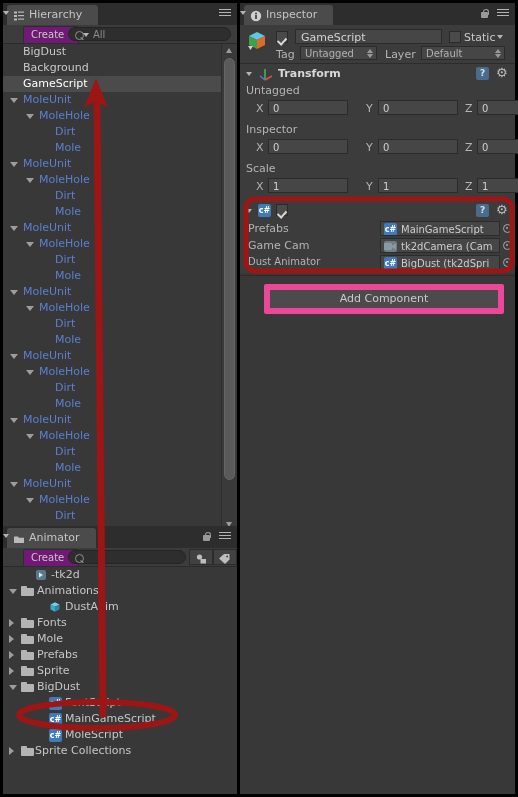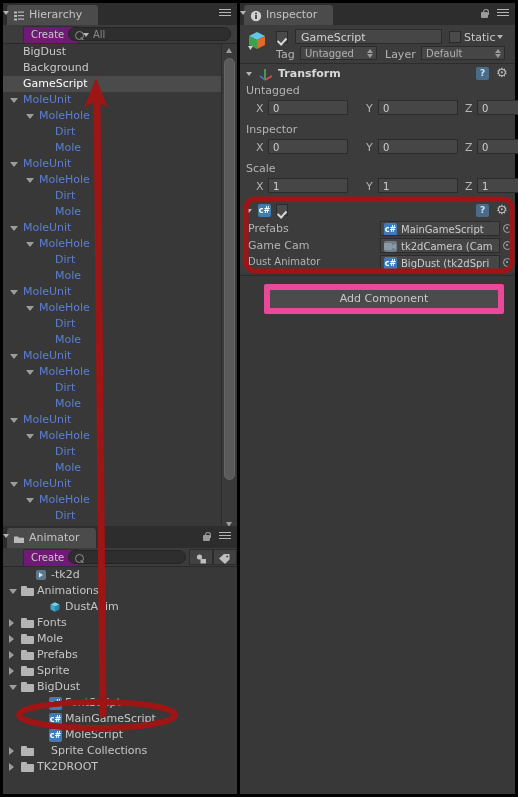--- a/index.html
+++ b/index.html
@@ -380,26 +380,21 @@
           <span class="csicon" style="position: absolute; left: 46px; top: 2px;">c#</span>
           <span style="position: absolute; left: 62px;">MainGameScript</span>
         </div>
         <div class="prow">
           <span class="csicon" style="position: absolute; left: 46px; top: 2px;">c#</span>
           <span style="position: absolute; left: 62px;">MoleScript</span>
         </div>
         <div class="prow">
           <span class="arrow collapsed" style="left: 6px;"></span>
           <span class="folder" style="position: absolute; left: 18px;"></span>
-          <span style="position: absolute; left: 48px; text-align: center;">Sprite Collections</span>
-        </div>
-        <div class="prow">
-          <span class="arrow collapsed" style="left: 6px;"></span>
-          <span class="folder" style="position: absolute; left: 18px;"></span>
-          <span style="position: absolute; left: 34px;">TK2DROOT</span>
+          <span style="position: absolute; left: 32px; text-align: center;">Sprite Collections</span>
         </div>
       </div>
   </div>
 
   <div class="panel" style="left:240px;top:3px;width:275px;height:791px;">
     <div class="tabbar">
       <div class="tab">
         <span class="tabicon">
           <svg width="12" height="12" viewBox="0 0 12 12">
             <circle cx="6" cy="6" r="5.2" fill="#d0d0d0"></circle>

